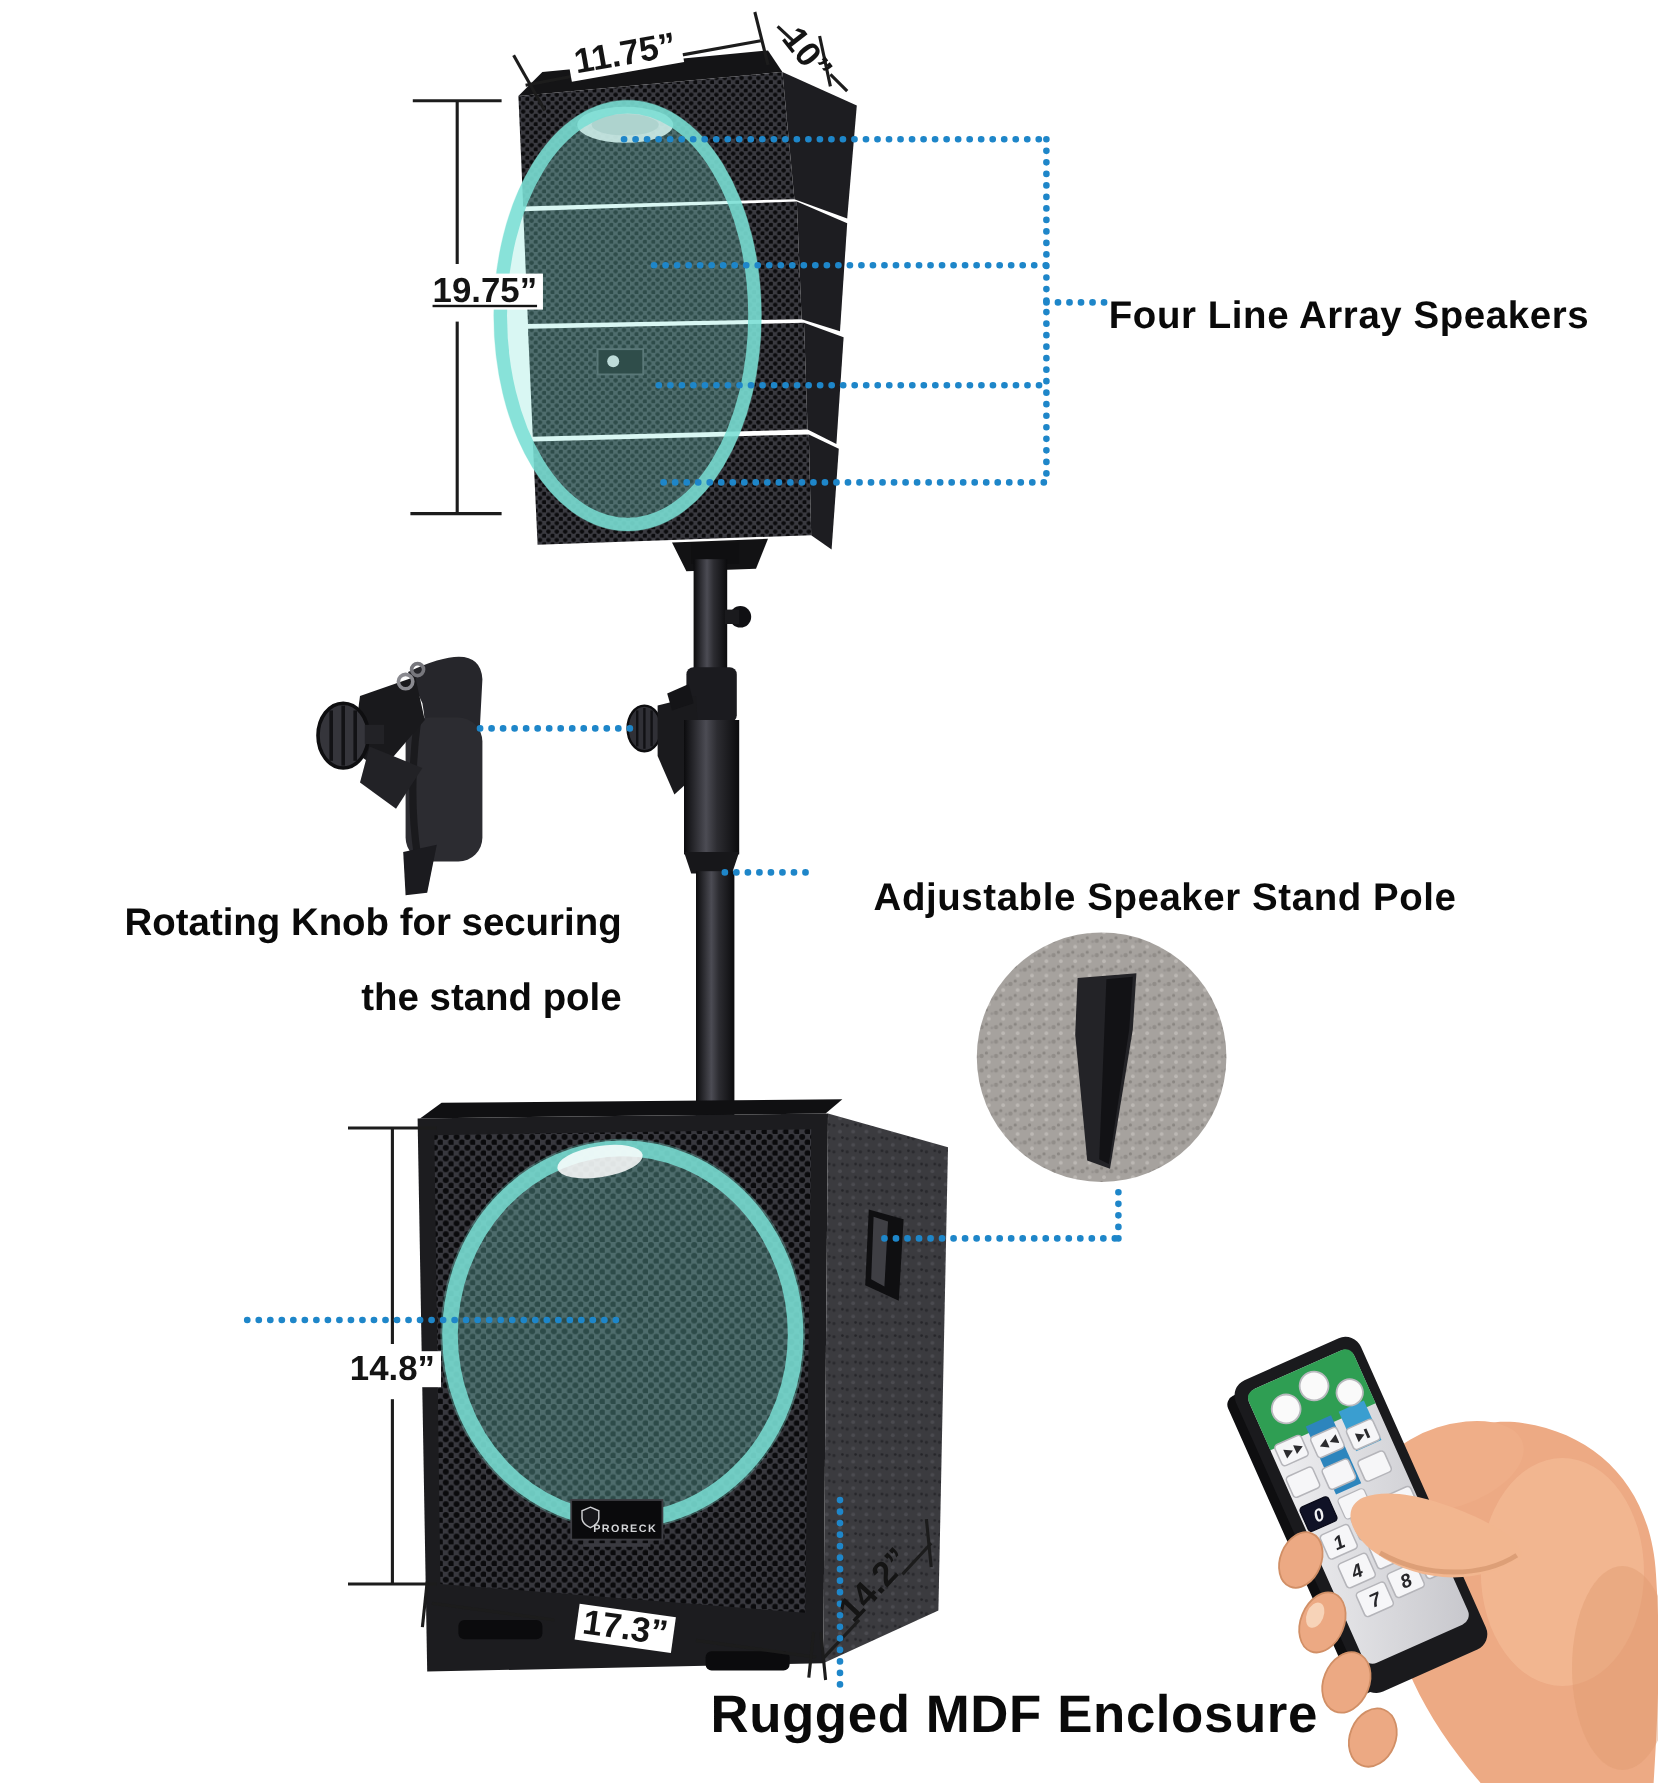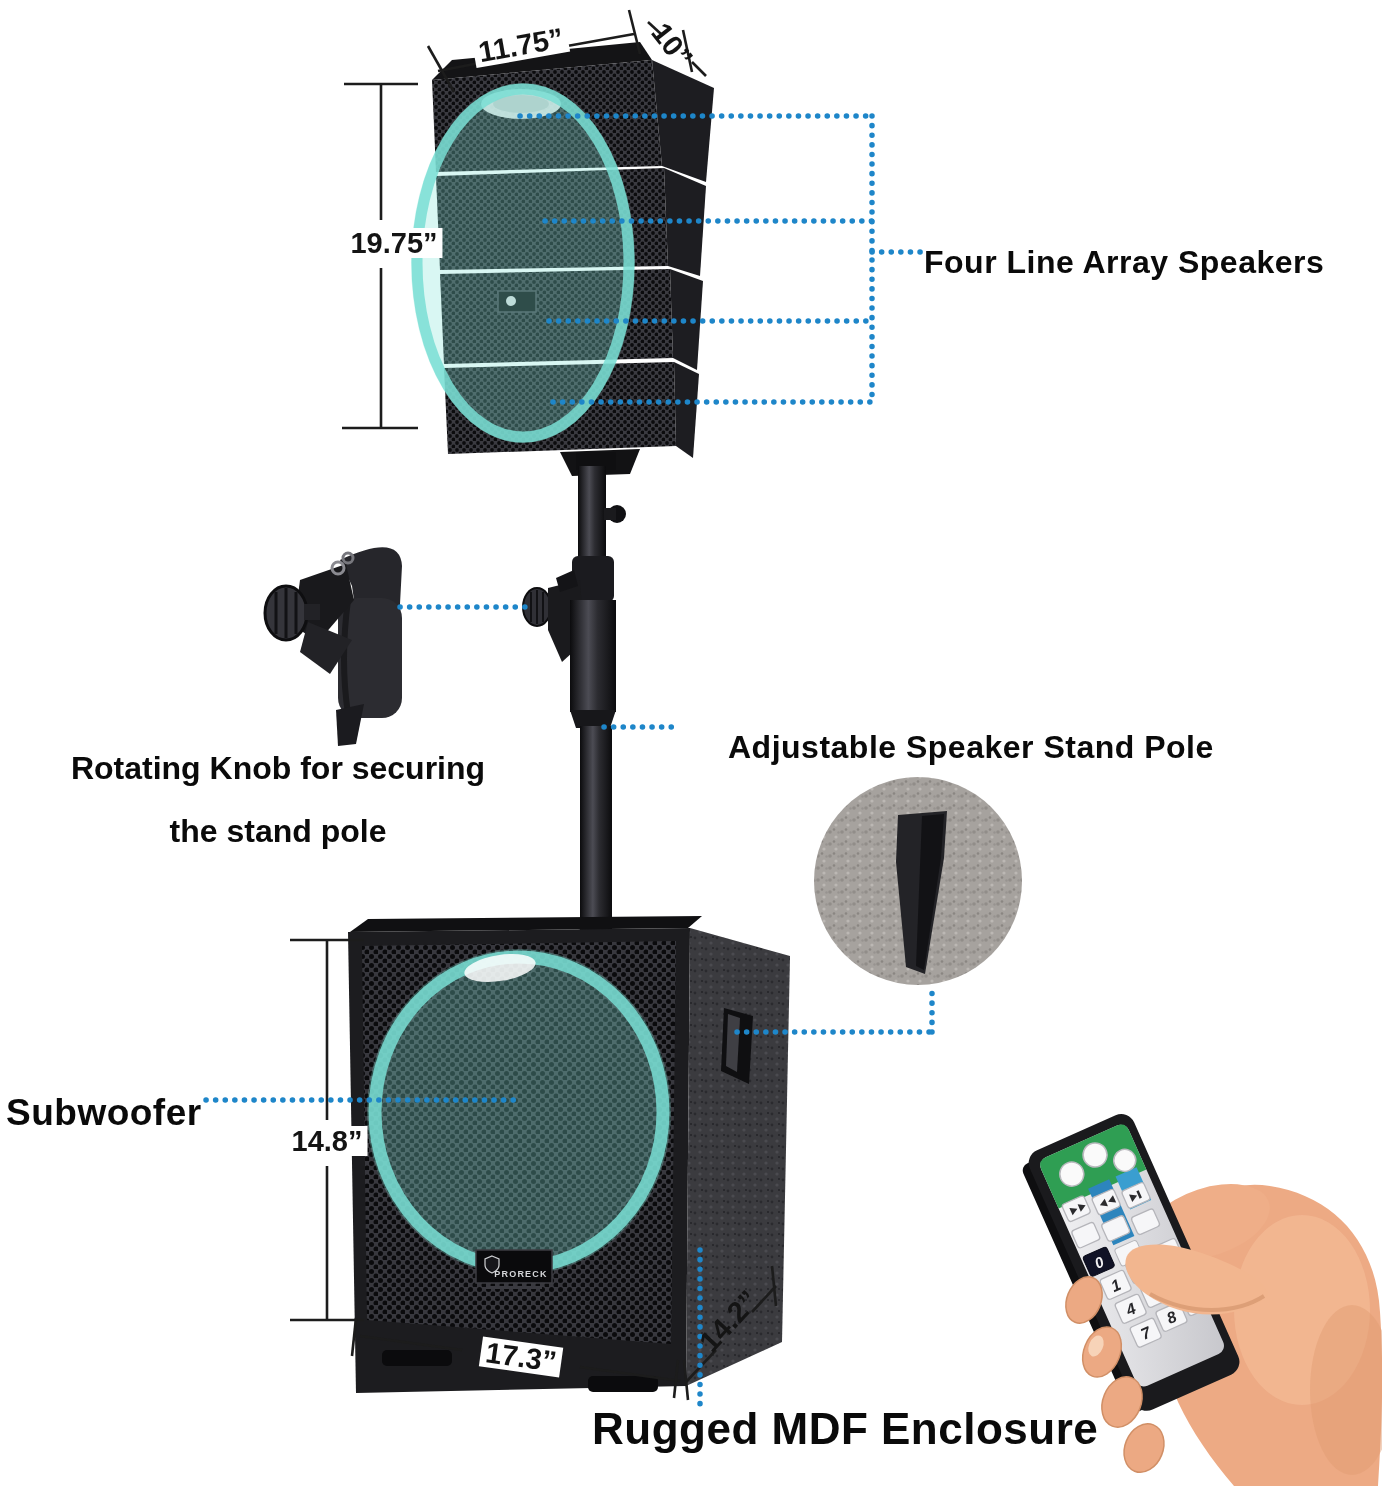--- a/index.html
+++ b/index.html
@@ -12,21 +12,21 @@
     position:absolute;font-weight:bold;color:#0a0a0a;white-space:nowrap;
     font-size:32px;letter-spacing:.5px;
   }
   .dim{
     position:absolute;font-weight:bold;color:#141414;white-space:nowrap;
     font-size:29px;background:#fff;padding:0 5px;line-height:1.05;
   }
   .center-x{transform:translateX(-50%);}
   #lbl-subwoofer{font-size:37px;}
   #lbl-rotating{
-    position:absolute;left:38px;top:750px;width:480px;text-align:center;
+    position:absolute;left:38px;top:750px;width:480px;text-align:right;
     font-weight:bold;color:#0a0a0a;font-size:32px;
   }
   #lbl-rotating .l2{margin-top:26px;}
   #dim-11-75{transform:translateX(-50%) rotate(-10deg);}
   #dim-10{transform:translateX(-50%) rotate(52deg);background:transparent;}
   #dim-17-3{transform:translateX(-50%) rotate(8deg);}
   #dim-14-2{transform:translateX(-50%) rotate(-47deg);background:transparent;}
 </style>
 </head>
 <body>
@@ -300,23 +300,22 @@
   <div class="lbl" style="left:924px;top:244px;">Four Line Array Speakers</div>
 
   <div id="lbl-rotating">
     <div>Rotating Knob for securing</div>
     <div class="l2">the stand pole</div>
   </div>
 
   <div class="lbl" style="left:728px;top:729px;">Adjustable Speaker Stand Pole</div>
 
 
-  <div class="lbl" id="lbl-subwoofer" style="left:6px;top:1092px;">Subwoofer</div>
 
   <div class="lbl" style="left:592px;top:1404px;font-size:44px;">Rugged MDF Enclosure</div>
 
   <div class="dim" id="dim-11-75" style="left:521px;top:30px;">11.75”</div>
   <div class="dim" id="dim-10" style="left:672px;top:30px;">10”</div>
-  <div class="dim center-x" style="left:394px;top:228px;">19.75”</div>
+  <div class="dim center-x" style="left:404px;top:228px;text-decoration:underline;">19.75”</div>
   <div class="dim center-x" style="left:327px;top:1126px;">14.8”</div>
   <div class="dim" id="dim-17-3" style="left:521px;top:1342px;">17.3”</div>
   <div class="dim" id="dim-14-2" style="left:729px;top:1306px;">14.2”</div>
 </div>
 
 </body></html>

